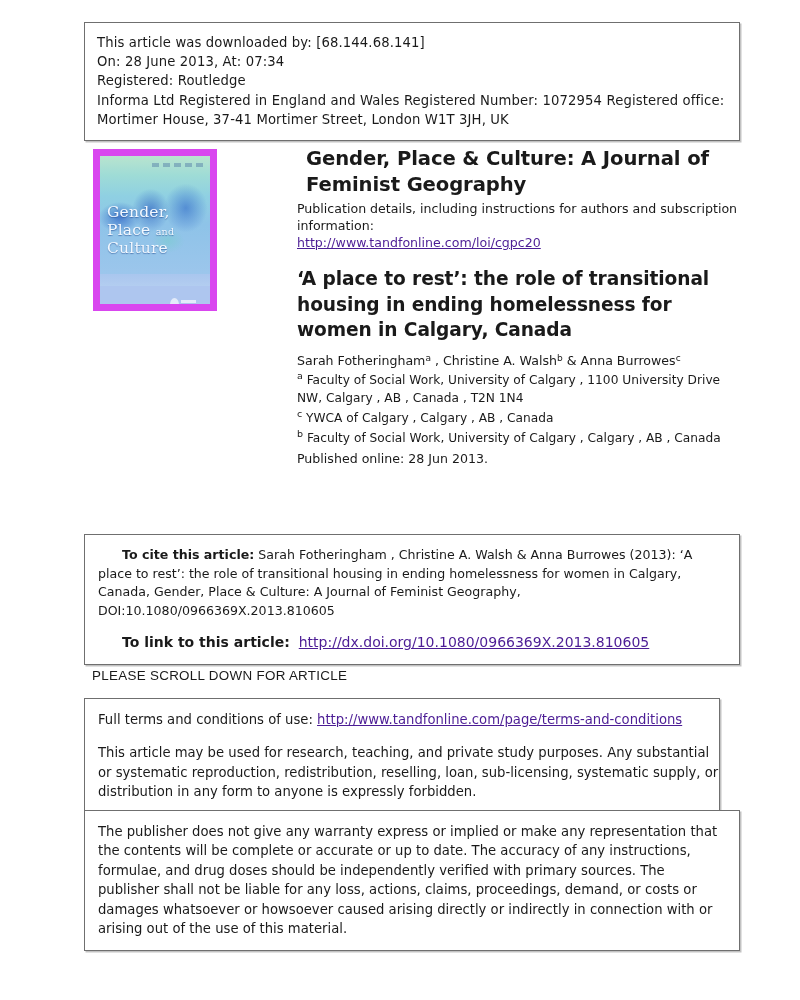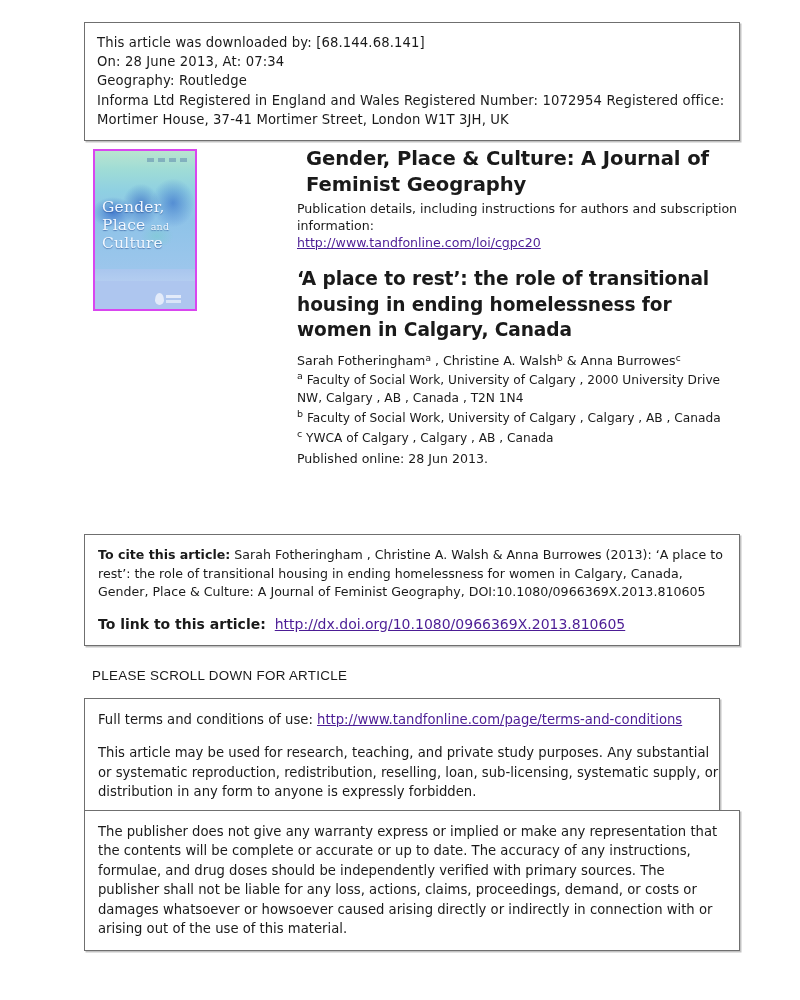--- a/index.html
+++ b/index.html
@@ -51,23 +51,23 @@
     left: 72px;
     top: 146px;
     width: 656px;
   }
 
   
   #cover-thumb {
     position: absolute;
     left: 9px;
     top: 3px;
-    width: 104px;
+    width: 124px;
     height: 162px;
-    border: 2px solid #d946ef;
+    border: 7px solid #d946ef;
     box-sizing: border-box;
     overflow: hidden;
     background: #9fc3ea;
   }
   .cover-art {
     position: absolute;
     left: 0; top: 0; right: 0;
     height: 118px;
     background:
       radial-gradient(ellipse 30px 22px at 18% 52%, rgba(42,96,196,0.72), rgba(42,96,196,0) 70%),
@@ -214,20 +214,21 @@
     width: 656px;
     padding: 11px 13px 12px 13px;
   }
   .cite-body {
     font-size: 12.6px;
     line-height: 18.6px;
     margin: 0;
   }
   .cite-label {
     font-weight: bold;
+    margin-left: 24px;
   }
   .link-row {
     font-size: 14px;
     line-height: 18.6px;
     margin: 13px 0 0 0;
   }
 
   
   #scroll-notice {
     position: absolute;
@@ -270,21 +271,21 @@
   }
 </style>
 </head>
 <body>
 
 <div class="page">
 
   <div class="panel" id="download-header">
     <div class="line">This article was downloaded by: [68.144.68.141]</div>
     <div class="line">On: 28 June 2013, At: 07:34</div>
-    <div class="line">Geography: Routledge</div>
+    <div class="line">Registered: Routledge</div>
     <div class="line">Informa Ltd Registered in England and Wales Registered Number: 1072954 Registered office: Mortimer House, 37-41 Mortimer Street, London W1T 3JH, UK</div>
   </div>
 
   <div id="masthead">
 
     <div id="cover-thumb">
       <div class="cover-art">
         <div class="cover-mast"></div>
         <div class="cover-title">
           <div>Gender,</div>
@@ -308,23 +309,23 @@
       <div class="pub-details">
         <a class="link" href="#">http://www.tandfonline.com/loi/cgpc20</a>
       </div>
 
       <div class="article-title">‘A place to rest’: the role of transitional housing in ending homelessness for women in Calgary, Canada</div>
 
       <div class="authors">
         <span>Sarah Fotheringham</span><sup>a</sup><span> , </span><span>Christine A. Walsh</span><sup>b</sup><span> &amp; </span><span>Anna Burrowes</span><sup>c</sup>
       </div>
 
-      <div class="affil"><span class="marker">a</span> <span>Faculty of Social Work, University of Calgary , 2000 University Drive NW, Calgary , AB , Canada , T2N 1N4</span></div>
+      <div class="affil"><span class="marker">a</span> <span>Faculty of Social Work, University of Calgary , 1100 University Drive NW, Calgary , AB , Canada , T2N 1N4</span></div>
+      <div class="affil"><span class="marker">c</span> <span>YWCA of Calgary , Calgary , AB , Canada</span></div>
       <div class="affil"><span class="marker">b</span> <span>Faculty of Social Work, University of Calgary , Calgary , AB , Canada</span></div>
-      <div class="affil"><span class="marker">c</span> <span>YWCA of Calgary , Calgary , AB , Canada</span></div>
 
       <div class="published">Published online: 28 Jun 2013.</div>
     </div>
   </div>
 
   <div class="panel" id="citation-panel">
     <p class="cite-body"><span class="cite-label">To cite this article:</span><span> Sarah Fotheringham , Christine A. Walsh &amp; Anna Burrowes (2013): ‘A place to rest’: the role of transitional housing in ending homelessness for women in Calgary, Canada, Gender, Place &amp; Culture: A Journal of Feminist Geography, DOI:10.1080/0966369X.2013.810605</span></p>
     <p class="link-row"><span class="cite-label">To link to this article:</span>&nbsp; <a class="link" href="#">http://dx.doi.org/10.1080/0966369X.2013.810605</a></p>
   </div>
 

